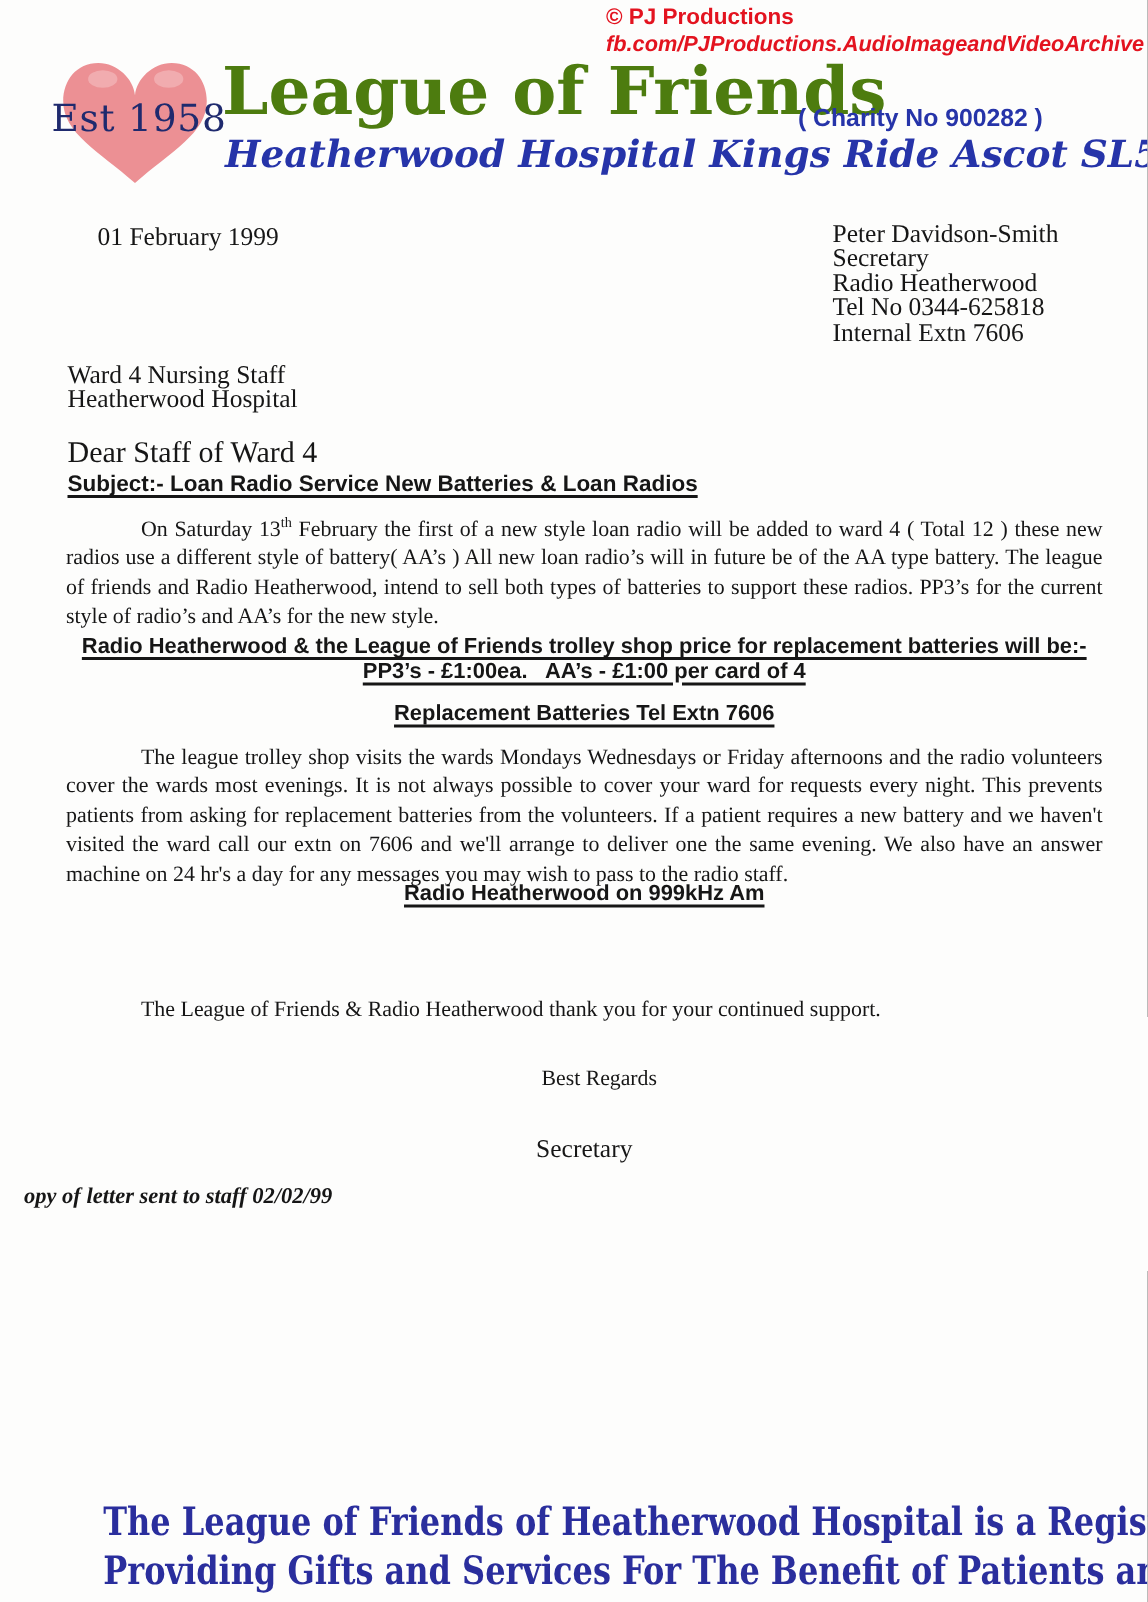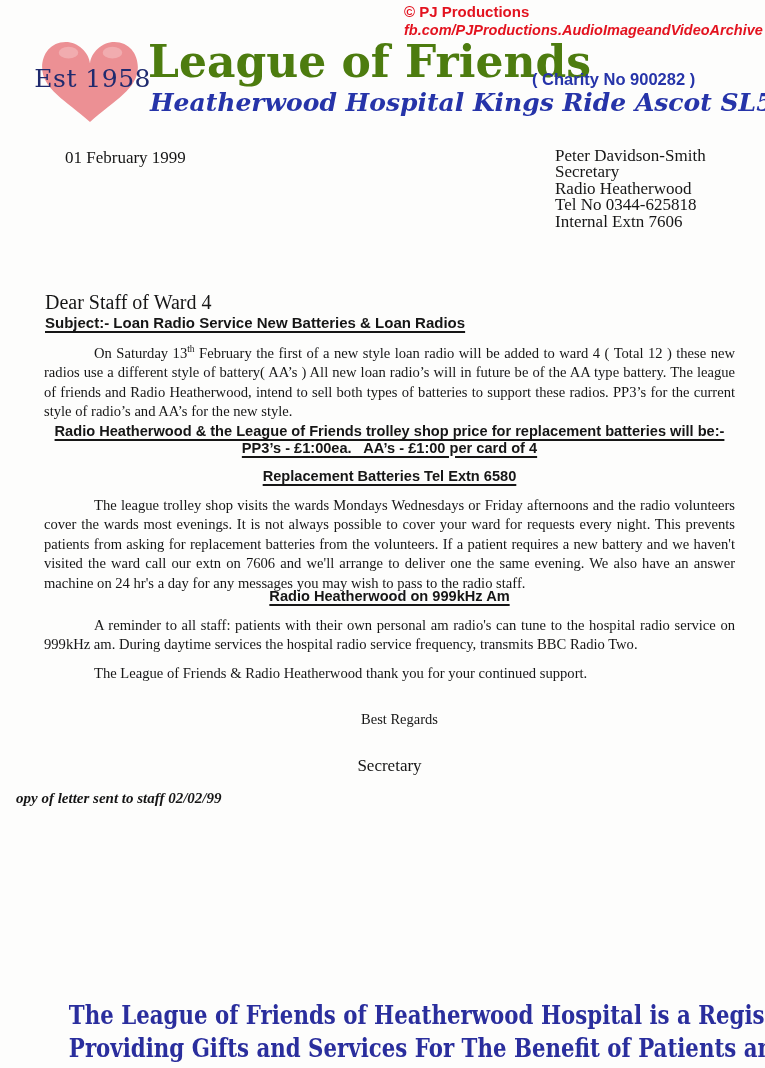--- a/index.html
+++ b/index.html
@@ -80,45 +80,48 @@
   <div class="date">01 February 1999</div>
 
   <div class="sender">
     <div class="serifline">Peter Davidson-Smith</div>
     <div class="serifline">Secretary</div>
     <div class="serifline">Radio Heatherwood</div>
     <div class="serifline">Tel No 0344-625818</div>
     <div class="serifline">Internal Extn 7606</div>
   </div>
 
+  <div class="recipient">
+    <div class="serifline">Ward 4 Nursing Staff</div>
+    <div class="serifline">Heatherwood Hospital</div>
+  </div>
 
   <div class="salutation">Dear Staff of Ward 4</div>
 
   <div class="subject">
     <span>Subject:- Loan Radio Service New Batteries &amp; Loan Radios</span>
   </div>
 
   <p class="para para1"><span>On Saturday 13</span><sup>th</sup><span> February the first of a new style loan radio will be added to ward 4 ( Total 12 ) these new radios use a different style of battery( AA’s ) All new loan radio’s will in future be of the AA type battery. The league of friends and Radio Heatherwood, intend to sell both types of batteries to support these radios. PP3’s for the current style of radio’s and AA’s for the new style.</span></p>
 
   <div class="heading price-heading">
     <div><span>Radio Heatherwood &amp; the League of Friends trolley shop price for replacement batteries will be:-</span></div>
     <div><span>PP3’s - £1:00ea.   AA’s - £1:00 per card of 4</span></div>
   </div>
 
   <div class="heading battery-heading">
-    <span>Replacement Batteries Tel Extn 6580</span>
+    <span>Replacement Batteries Tel Extn 7606</span>
   </div>
 
   <p class="para para2">The league trolley shop visits the wards Mondays Wednesdays or Friday afternoons and the radio volunteers cover the wards most evenings. It is not always possible to cover your ward for requests every night. This prevents patients from asking for replacement batteries from the volunteers. If a patient requires a new battery and we haven't visited the ward call our extn on 7606 and we'll arrange to deliver one the same evening. We also have an answer machine on 24 hr's a day for any messages you may wish to pass to the radio staff.</p>
 
   <div class="heading radio-heading">
     <span>Radio Heatherwood on 999kHz Am</span>
   </div>
 
-  <p class="para para3">A reminder to all staff: patients with their own personal am radio's can tune to the hospital radio service on 999kHz am. During daytime services the hospital radio service frequency, transmits BBC Radio Two.</p>
 
   <p class="para para4">The League of Friends &amp; Radio Heatherwood thank you for your continued support.</p>
 
   <div class="closing">Best Regards</div>
 
   <div class="signature">
     <div class="serifline">Secretary</div>
   </div>
 
   <div class="note">opy of letter sent to staff 02/02/99</div>

